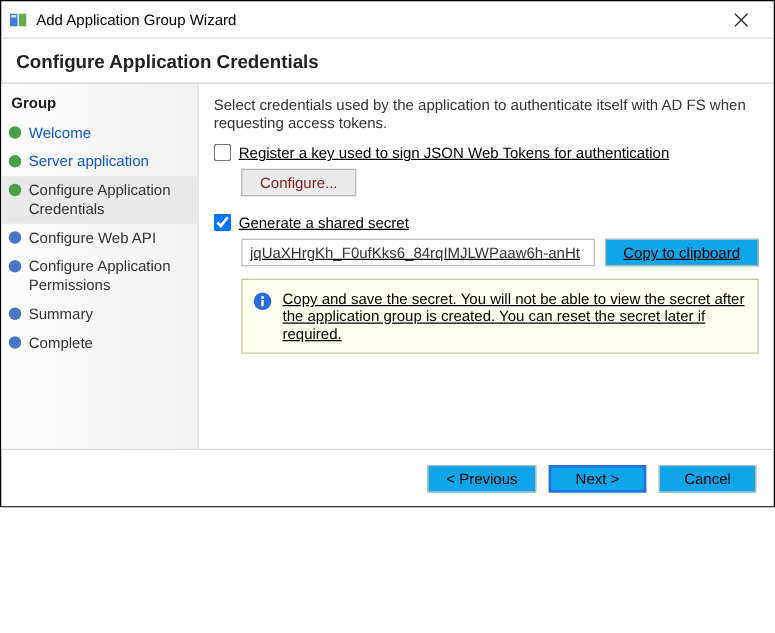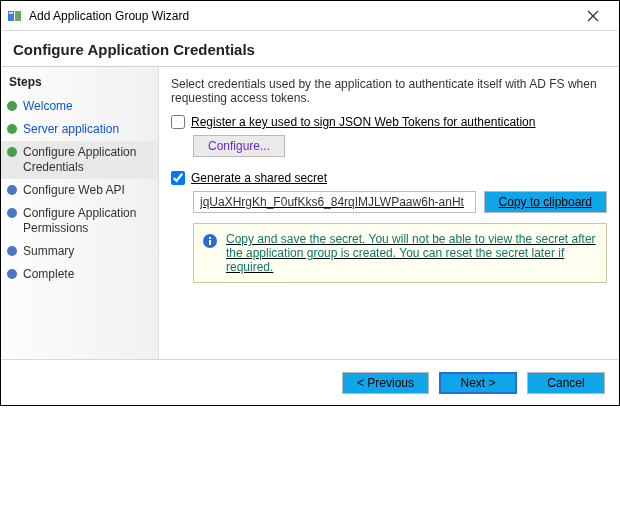--- a/index.html
+++ b/index.html
@@ -96,21 +96,21 @@
   .indent { margin-left: 22px; margin-top: 6px; }
   .btn {
     height: 22px;
     min-width: 80px;
     padding: 0 14px;
     font-size: 12px;
     border: 1px solid #b8b8b8;
     background: #0ea5e9;
     cursor: default;
   }
-  .btn:disabled { color: #6d28d9; background: #eaeaea; }
+  .btn:disabled { color: #7f1d1d; background: #eaeaea; }
   .sublabel { color: #333; margin-bottom: 4px; }
   .textfield {
     width: 100%;
     height: 22px;
     padding: 2px 6px;
     font-size: 12px;
     border: 1px solid #bcbcbc;
     background: #fff;
   }
   .textfield[readonly] { background: #f7f7f7; color: #888; }
@@ -120,21 +120,21 @@
   .ad-row .textfield { flex: 1; }
   .infobox {
     margin-top: 10px;
     border: 1px solid #c8c8a0;
     background: #fffff0;
     padding: 8px 8px 8px 8px;
     display: flex;
     gap: 8px;
     align-items: flex-start;
     font-size: 12px;
-    color: #0f766e;
+    color: #000000;
   }
   .infobox .info-icon { flex-shrink: 0; margin-top: 1px; }
   .footer {
     height: 46px;
     border-top: 1px solid #d8d8d8;
     display: flex;
     align-items: center;
     justify-content: flex-end;
     gap: 10px;
     padding: 0 14px;
@@ -163,21 +163,21 @@
       </svg>
     </div>
   </div>
 
   <div class="header">
     <h1>Configure Application Credentials</h1>
   </div>
 
   <div class="body">
     <div class="sidebar">
-      <div class="sidebar-title">Steps</div>
+      <div class="sidebar-title">Group</div>
       <ul class="step-list">
         <li>
           <span class="bullet done"></span>
           <span class="step-label">Welcome</span>
         </li>
         <li>
           <span class="bullet done"></span>
           <span class="step-label">Server application</span>
         </li>
         <li class="current plain">

